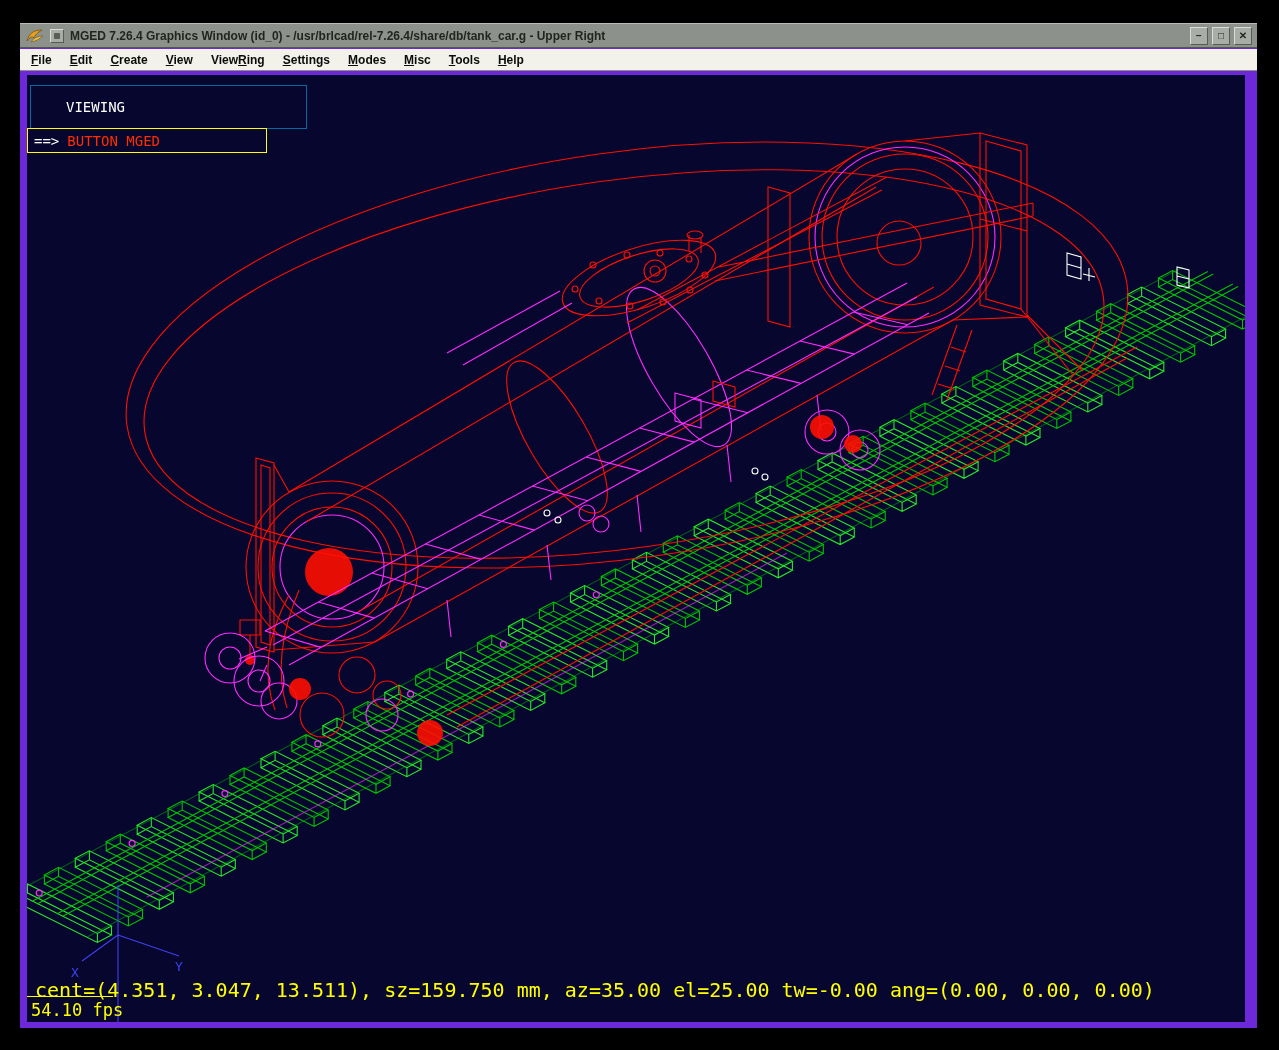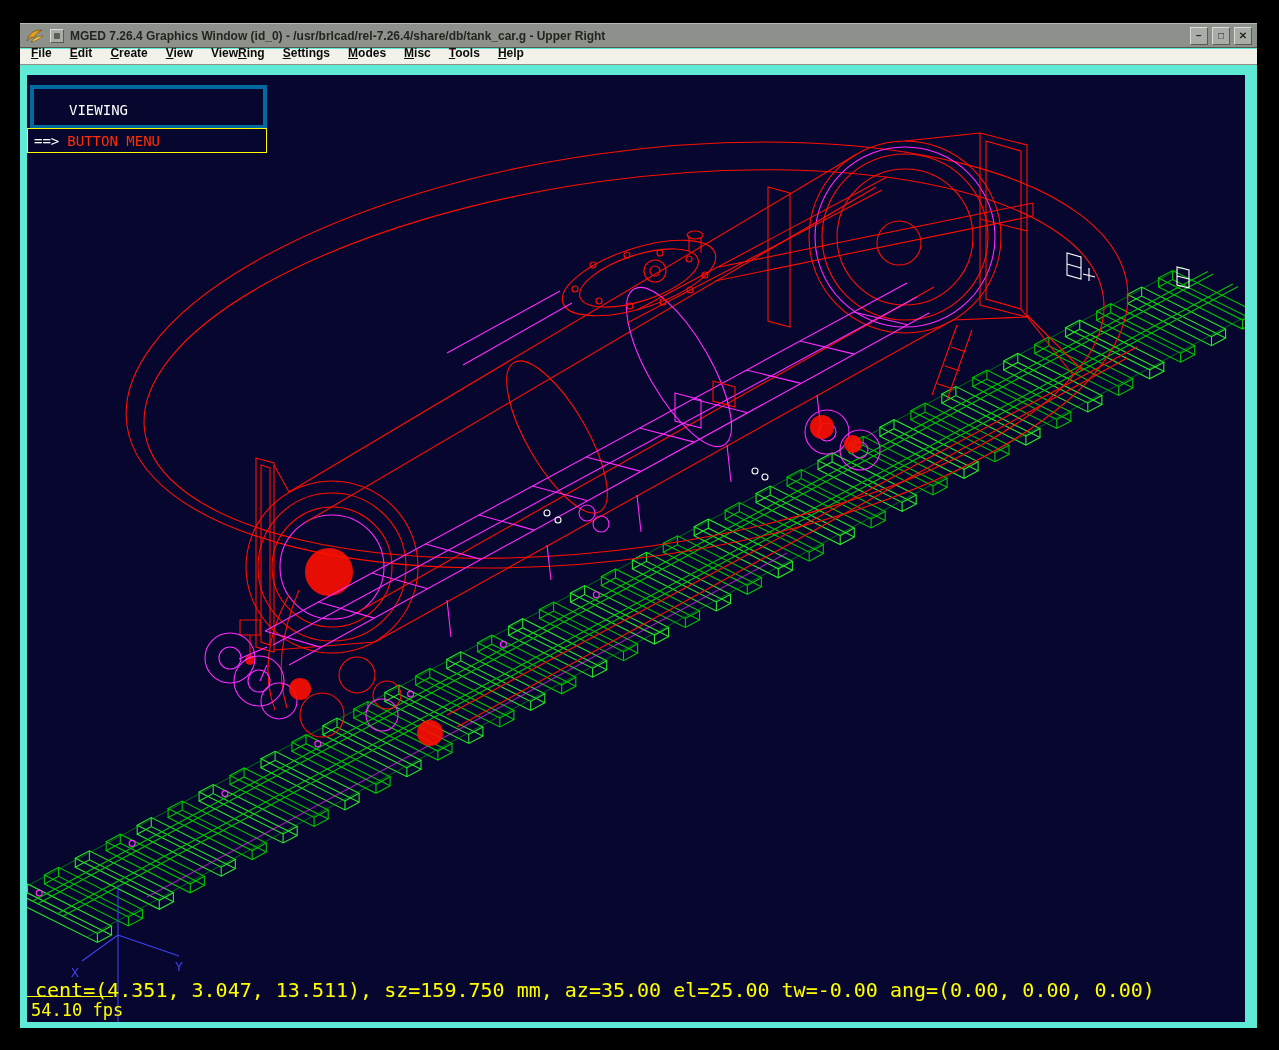--- a/index.html
+++ b/index.html
@@ -1,57 +1,57 @@
 <!DOCTYPE html>
 <html style="--background: #06062e; --wire-red: #ff0f00; --wire-magenta: #ff2bff; --wire-green: #00c400; --wire-green-bright: #2ae62a; --wire-white: #ffffff; --hud-yellow: #ffff00; --axis-blue: #4040f0; --button-menu-red: #ff2d00;"><head>
 <meta charset="utf-8">
 <style>
   *{margin:0;padding:0;box-sizing:border-box}
   html,body{background:#000}
   body{width:1279px;height:1050px;position:relative;overflow:hidden;font-family:"Liberation Sans",sans-serif}
 
-  .window{position:absolute;left:20px;top:23px;width:1237px;height:1005px;background:#5eead4}
+  .window{position:absolute;left:20px;top:23px;width:1237px;height:1005px;background:#6d28d9}
 
   
   .titlebar{position:absolute;left:0;top:0;right:0;height:25px;background:#8d918b;
     border-top:1px solid #b8bcb4;border-bottom:1px solid #55584f;
     display:flex;align-items:center;padding:0 5px}
   .app-logo{width:20px;height:18px;margin-right:5px;flex:0 0 auto}
   .wm-icon{width:14px;height:14px;background:#a9ada7;border:1px solid;border-color:#d9ddd5 #575b53 #575b53 #d9ddd5;
     margin-right:6px;display:flex;align-items:center;justify-content:center}
   .wm-icon i{display:block;width:6px;height:6px;background:#5a5e56;border-radius:1px}
   .title-text{color:#20261f;font-weight:bold;font-size:12px;white-space:nowrap;overflow:hidden;flex:1}
   .tb-controls{display:flex;flex:0 0 auto}
   .tb-btn{width:18px;height:18px;background:#a9ada7;border:1px solid;border-color:#d9ddd5 #575b53 #575b53 #d9ddd5;
     margin-left:4px;display:flex;align-items:center;justify-content:center;
     font-size:10px;line-height:10px;color:#23261f;font-weight:bold;cursor:default}
 
   
-  .menubar{position:absolute;left:0;top:26px;right:0;height:16px;background:#f2f2ea;
-    border-bottom:1px solid #8f8f85;display:flex;align-items:flex-end;padding-left:2px}
+  .menubar{position:absolute;left:0;top:26px;right:0;height:22px;background:#f2f2ea;
+    border-bottom:1px solid #8f8f85;display:flex;align-items:center;padding-left:2px}
   .menu-item{font-size:12px;font-weight:bold;color:#0b0b0b;padding:4px 9px;white-space:nowrap}
   .menu-item .u{text-decoration:underline}
 
   
   .canvas{position:absolute;left:7px;top:52px;width:1218px;height:947px;background:var(--background,#06062e)}
   #scene{position:absolute;left:0;top:0;width:1218px;height:947px}
 
   .wire{fill:none;stroke-width:1.1}
   .wire-red{stroke:var(--wire-red)}
   .wire-magenta{stroke:var(--wire-magenta)}
   .wire-green{stroke:var(--wire-green)}
   .wire-green-bright{stroke:var(--wire-green-bright)}
   .wire-white{stroke:var(--wire-white)}
   .wire-axis{stroke:var(--axis-blue)}
   .fill-red{fill:var(--wire-red);stroke:none;opacity:.9}
   .axis-label{fill:var(--axis-blue);font-family:"DejaVu Sans Mono",monospace;font-size:13px}
 
   
   .hud{position:absolute;font-family:"DejaVu Sans Mono",monospace;white-space:nowrap}
-  .viewing-box{left:3px;top:10px;width:237px;height:44px;border:4px solid #0369a1}
+  .viewing-box{left:3px;top:10px;width:277px;height:44px;border:1px solid #0369a1}
   .viewing-title{position:absolute;left:35px;top:13px;color:#ffffff;font-size:14px}
   .button-menu{left:0;top:53px;width:240px;height:25px;border:1px solid var(--hud-yellow);
     display:flex;align-items:center;padding-left:6px;gap:8px;font-size:14px}
   .bm-arrow{color:#ffffff}
   .bm-label{color:var(--button-menu-red)}
   .status-line{left:8px;top:903px;color:var(--hud-yellow);font-size:20px;letter-spacing:0}
   .fps-rule{position:absolute;left:0;top:921px;width:86px;height:1px;background:var(--hud-yellow)}
   .fps{left:4px;top:925px;color:var(--hud-yellow);font-size:17px}
 </style>
 </head>
@@ -304,19 +304,19 @@
         <text class="axis-label" x="44" y="902">X</text>
         <text class="axis-label" x="148" y="896">Y</text>
       </g>
     </svg>
 
     <div class="hud viewing-box">
       <div class="viewing-title">VIEWING</div>
     </div>
     <div class="hud button-menu">
       <span class="bm-arrow">==&gt;</span>
-      <span class="bm-label">BUTTON MENU</span>
+      <span class="bm-label">BUTTON MGED</span>
     </div>
     <div class="hud status-line">cent=(4.351, 3.047, 13.511), sz=159.750 mm, az=35.00 el=25.00 tw=-0.00 ang=(0.00, 0.00, 0.00)</div>
     <div class="fps-rule"></div>
     <div class="hud fps">54.10 fps</div>
   </div>
 </div>
 
 </body></html>

